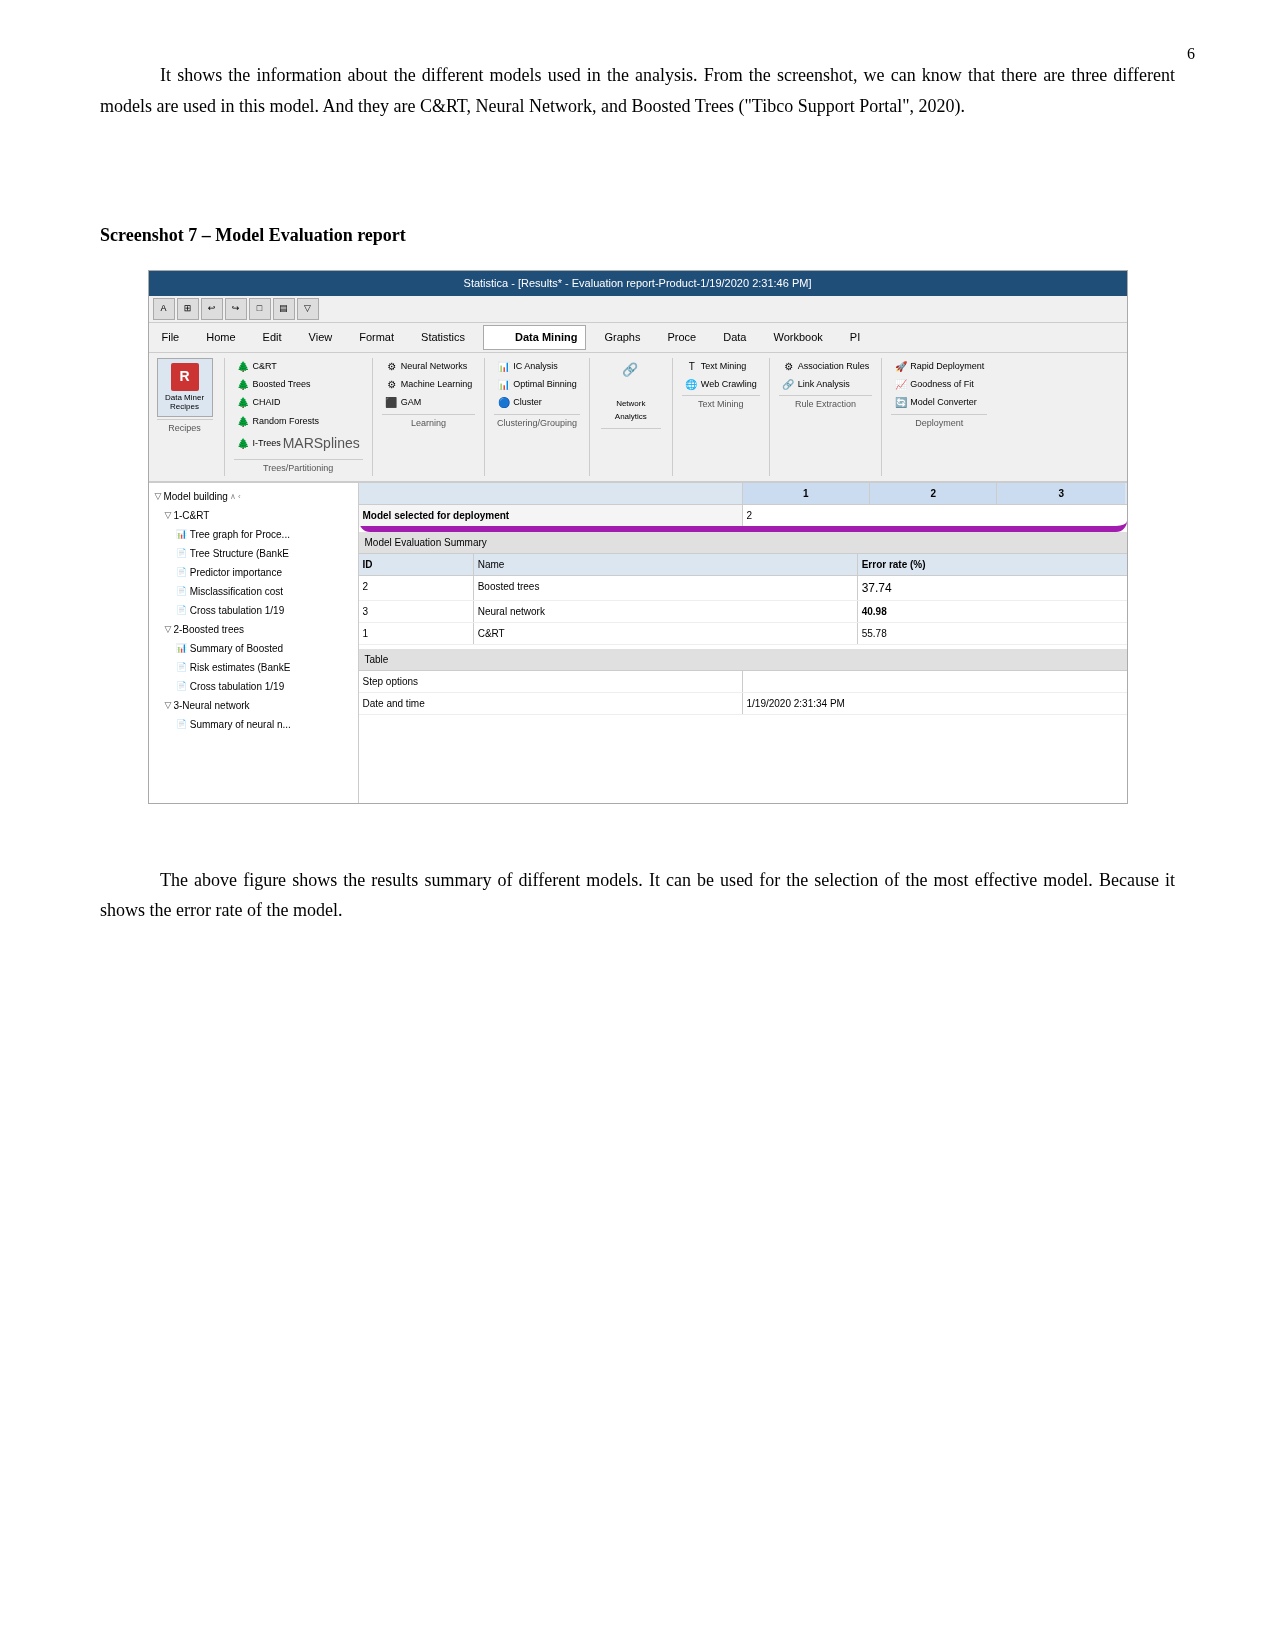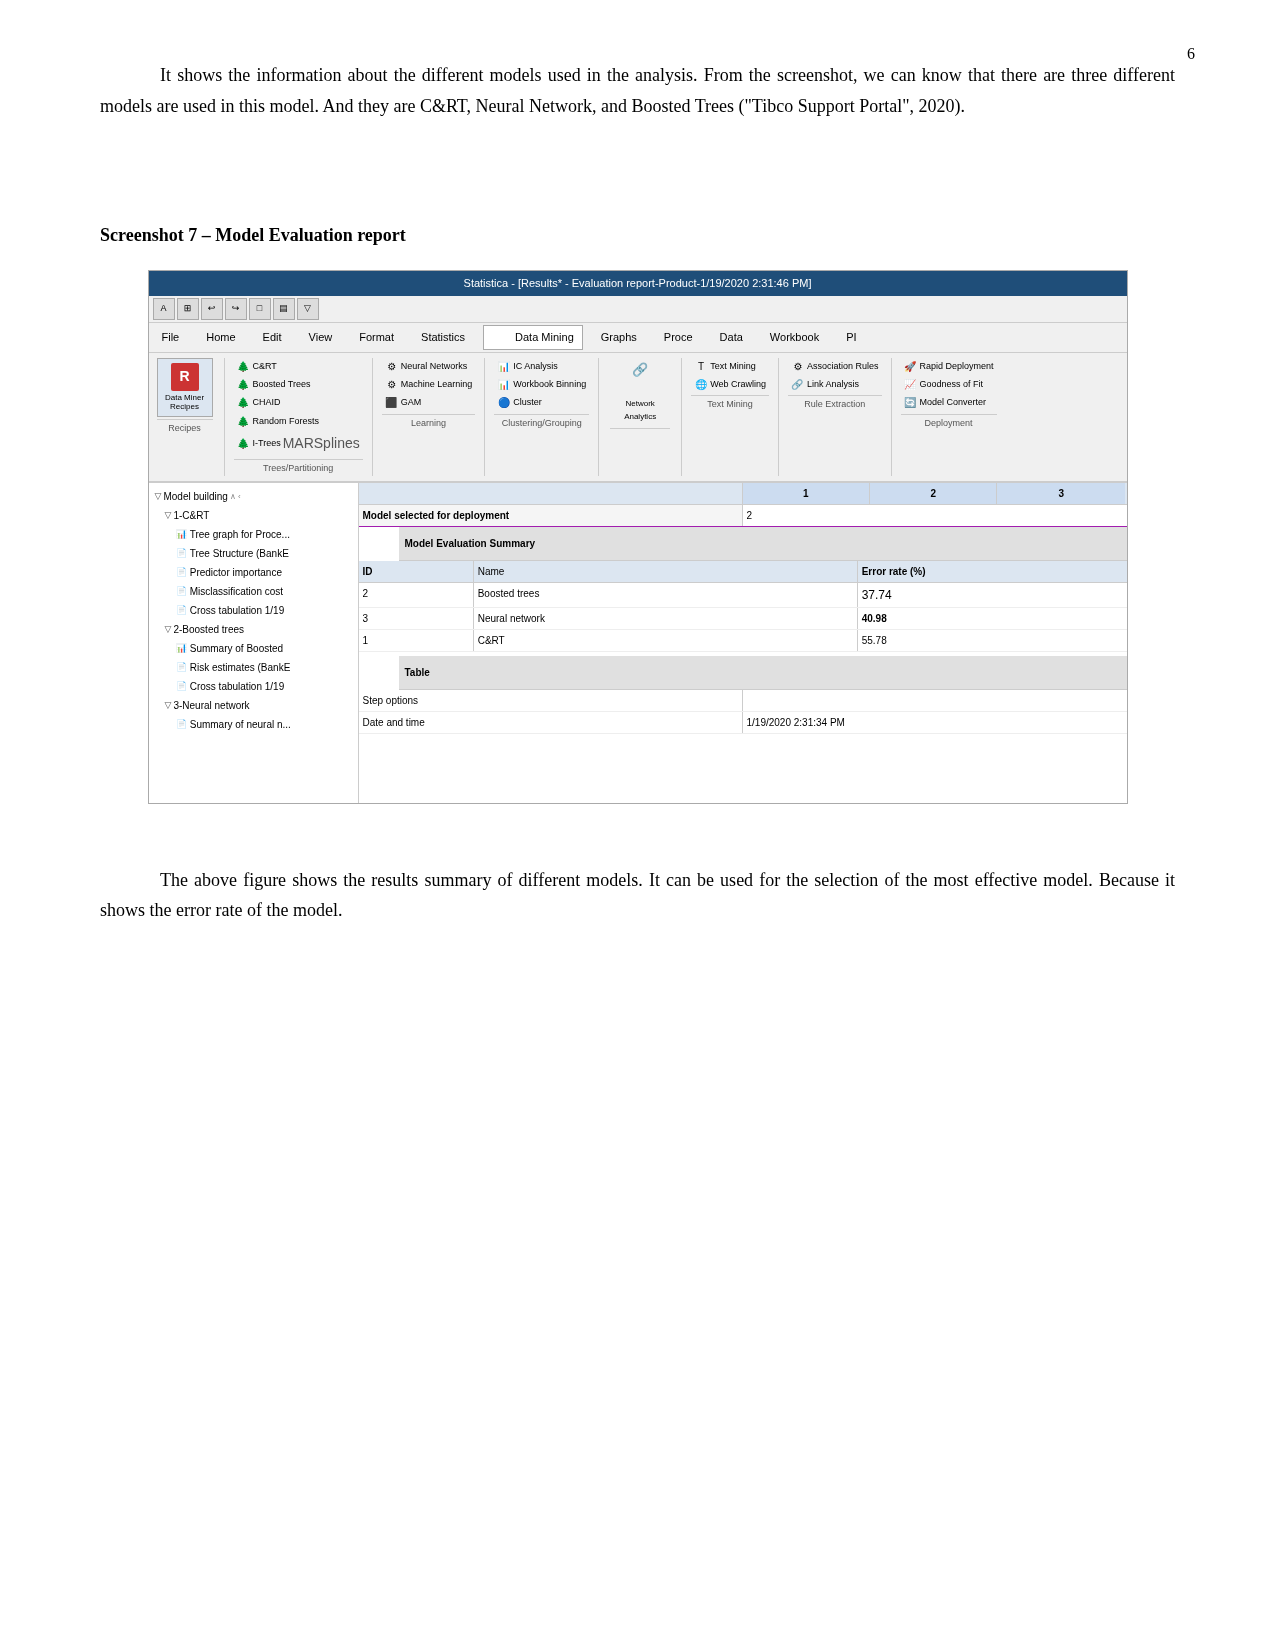--- a/index.html
+++ b/index.html
@@ -157,25 +157,24 @@
     .tree-indent-1 { padding-left: 12px; }
     .tree-indent-2 { padding-left: 24px; }
     .right-panel {
       flex: 1;
       background: #fff;
       overflow: auto;
       font-size: 10px;
     }
     .section-header {
       background: #e0e0e0;
-      font-weight: bold;
-      padding: 8px 6px;
+      font-weight: normal;
+      padding: 2px 6px;
       font-size: 10px;
       border-bottom: 1px solid #ccc;
-      margin-left: 40px;
     }
     .col-num {
       background: #ccdcf0;
       text-align: center;
       width: 30px;
     }
     
     .data-miner-btn {
       background: #dce6f1;
       border: 1px solid #aaa;
@@ -238,21 +237,21 @@
     <span class="toolbar-icon">▽</span>
   </div>
 
   <div class="menu-bar">
     <span class="menu-item">File</span>
     <span class="menu-item">Home</span>
     <span class="menu-item">Edit</span>
     <span class="menu-item">View</span>
     <span class="menu-item">Format</span>
     <span class="menu-item">Statistics</span>
-    <span class="menu-item" style="background:#fff;font-weight:normal;border:1px solid #aaa;padding-left:31px;">Data Mining</span>
+    <span class="menu-item" style="background:#fff;font-weight:bold;border:1px solid #aaa;padding-left:31px;">Data Mining</span>
     <span class="menu-item">Graphs</span>
     <span class="menu-item">Proce</span>
     <span class="menu-item">Data</span>
     <span class="menu-item">Workbook</span>
     <span class="menu-item">PI</span>
   </div>
 
   <div class="ribbon">
     <div class="ribbon-content">
 
@@ -316,21 +315,21 @@
       <div class="separator"></div>
 
       <div style="display:flex;flex-direction:column;padding:2px 2px;">
         <div style="display:flex;flex-direction:column;gap:1px;">
           <div class="ribbon-btn-small">
             <span class="ribbon-small-icon">📊</span>
             <span>IC Analysis</span>
           </div>
           <div class="ribbon-btn-small">
             <span class="ribbon-small-icon">📊</span>
-            <span>Workbook Binning</span>
+            <span>Optimal Binning</span>
           </div>
           <div class="ribbon-btn-small">
             <span class="ribbon-small-icon">🔵</span>
             <span>Cluster</span>
           </div>
         </div>
         <div class="ribbon-group-label">Clustering/Grouping</div>
       </div>
 
       <div class="separator"></div>
@@ -458,21 +457,21 @@
 
     <div class="right-panel">
 
       <div style="display:flex;border-bottom:1px solid #ccc;background:#dce6f1;">
         <div style="width:50%;border-right:1px solid #ccc;padding:2px 4px;"></div>
         <div class="col-num" style="width:16.6%;border-right:1px solid #ccc;padding:2px;font-size:10px;font-weight:bold;">1</div>
         <div class="col-num" style="width:16.6%;border-right:1px solid #ccc;padding:2px;font-size:10px;font-weight:bold;">2</div>
         <div class="col-num" style="width:16.6%;padding:2px;font-size:10px;font-weight:bold;">3</div>
       </div>
 
-      <div style="display:flex;border-bottom:1px solid #a21caf;">
+      <div style="display:flex;border-bottom:6px solid #a21caf;border-radius:11px;">
         <div style="width:50%;border-right:1px solid #ccc;padding:2px 4px;font-weight:bold;font-size:10px;background:#f5f5f5;">Model selected for deployment</div>
         <div style="width:50%;padding:2px 4px;font-size:10px;">2</div>
       </div>
 
       <div class="section-header">Model Evaluation Summary</div>
 
       <div style="display:flex;border-bottom:1px solid #ccc;background:#dce6f1;">
         <div style="width:15%;border-right:1px solid #ccc;padding:2px 4px;font-size:10px;font-weight:bold;">ID</div>
         <div style="width:50%;border-right:1px solid #ccc;padding:2px 4px;font-size:10px;font-weight:normal;">Name</div>
         <div style="width:35%;padding:2px 4px;font-size:10px;font-weight:bold;">Error rate (%)</div>

